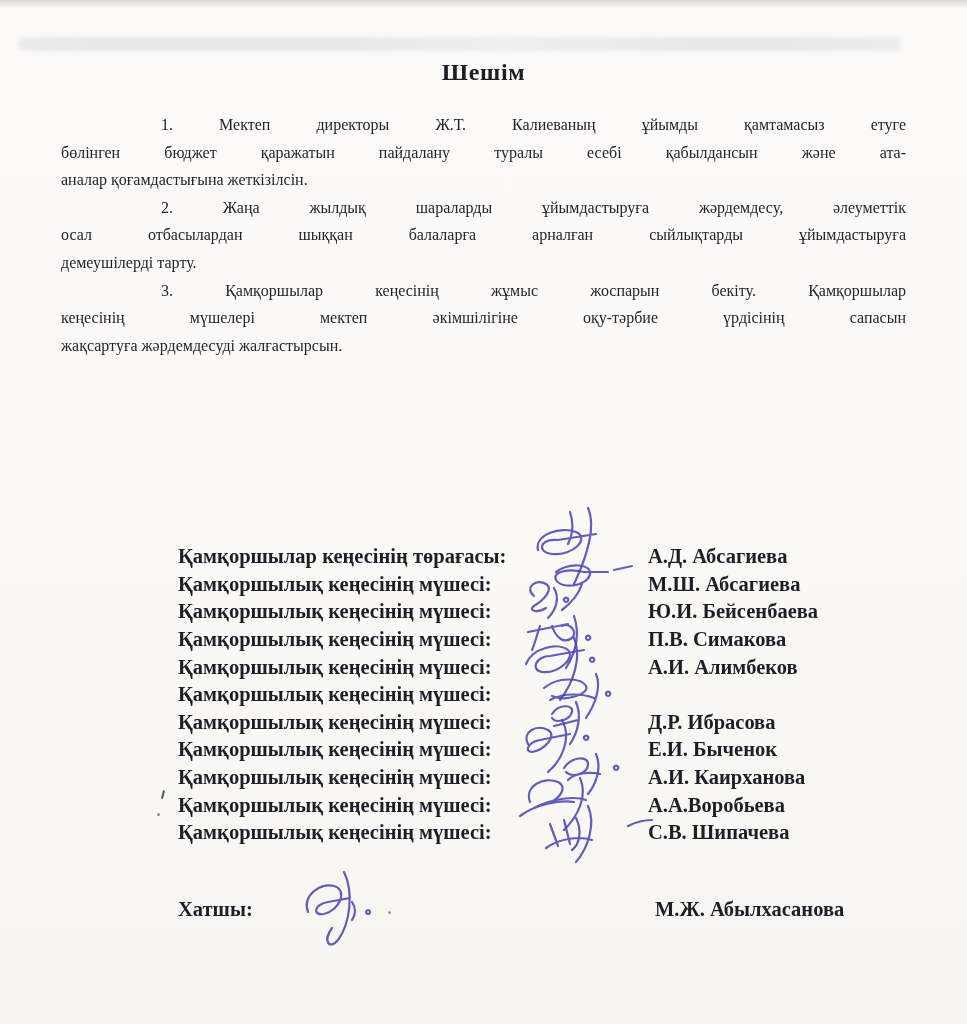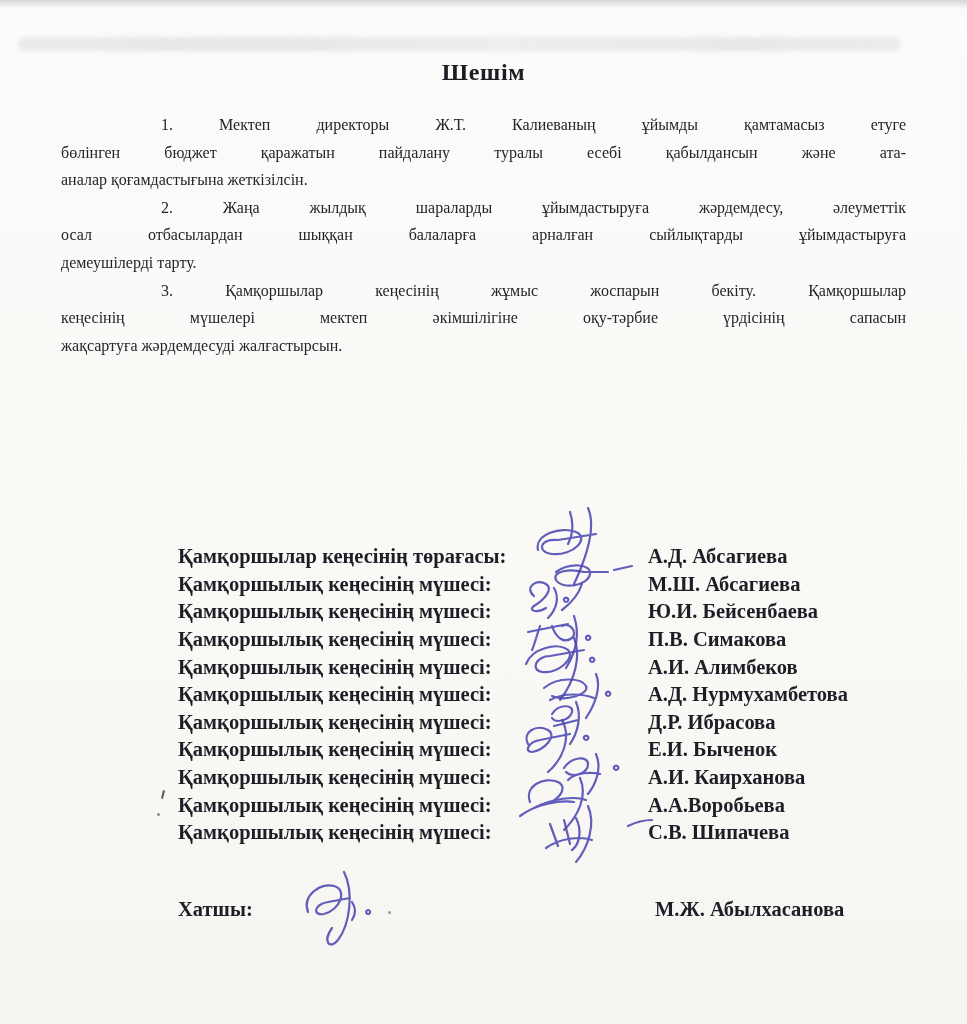--- a/index.html
+++ b/index.html
@@ -85,21 +85,20 @@
     <div class="sig-row">
       <span class="sig-label">Қамқоршылық кеңесінің мүшесі:</span>
       <span class="sig-name">П.В. Симакова</span>
     </div>
     <div class="sig-row">
       <span class="sig-label">Қамқоршылық кеңесінің мүшесі:</span>
       <span class="sig-name">А.И. Алимбеков</span>
     </div>
     <div class="sig-row">
       <span class="sig-label">Қамқоршылық кеңесінің мүшесі:</span>
-      <span class="sig-name">А.Д. Нурмухамбетова</span>
     </div>
     <div class="sig-row">
       <span class="sig-label">Қамқоршылық кеңесінің мүшесі:</span>
       <span class="sig-name">Д.Р. Ибрасова</span>
     </div>
     <div class="sig-row">
       <span class="sig-label">Қамқоршылық кеңесінің мүшесі:</span>
       <span class="sig-name">Е.И. Быченок</span>
     </div>
     <div class="sig-row">

